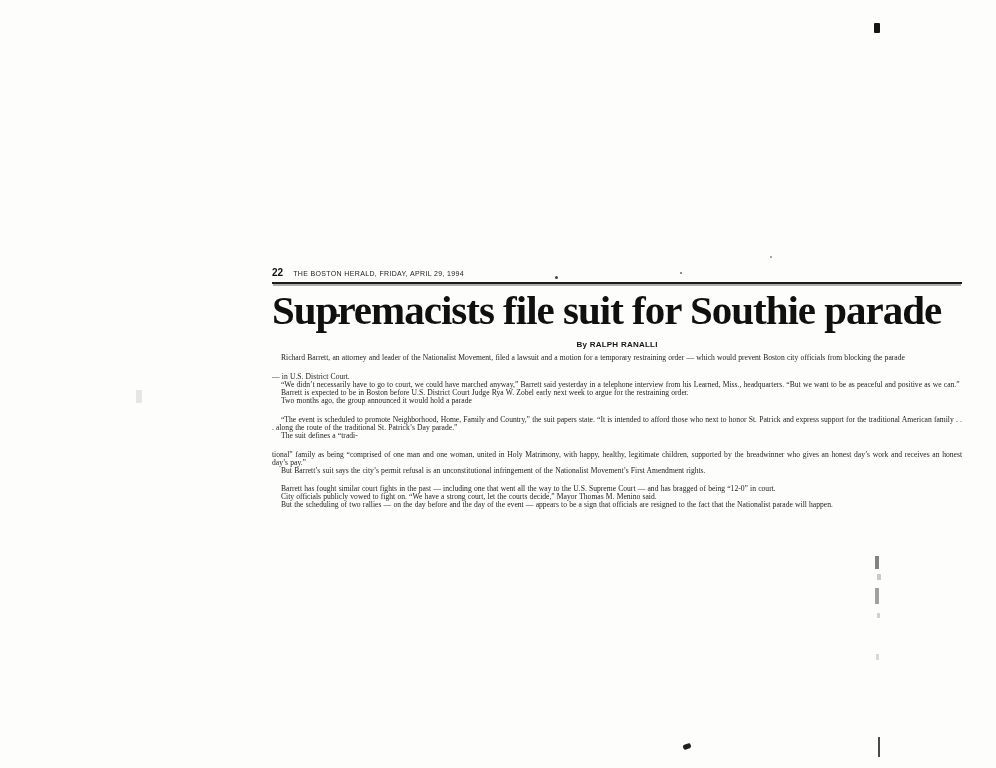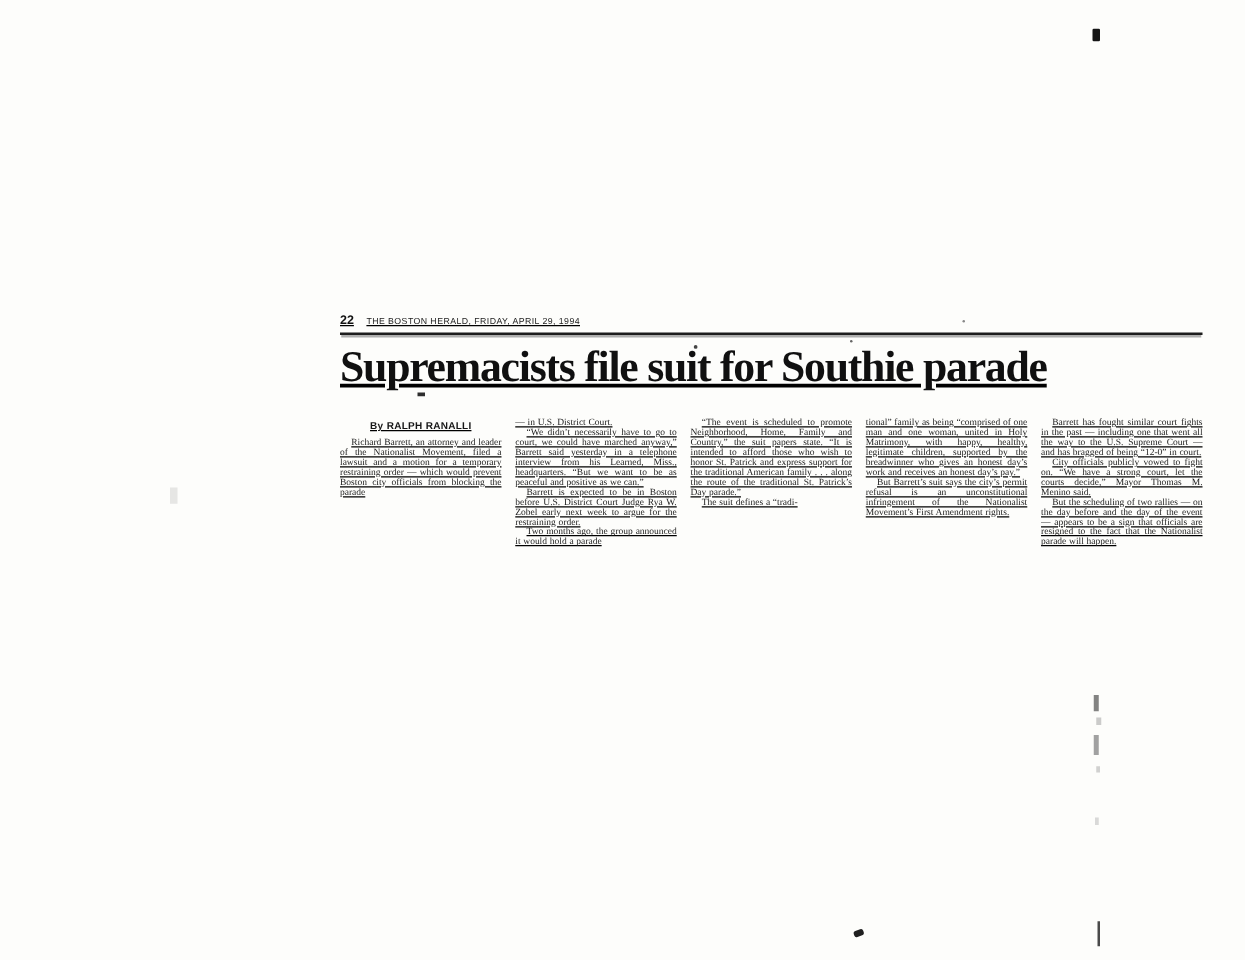--- a/index.html
+++ b/index.html
@@ -8,23 +8,22 @@
   .page {
     position:relative;
     width:996px; height:768px;
     background:#fdfdfb;
     overflow:hidden;
     font-family:"Liberation Serif", serif;
   }
 
   .article {
     position:absolute;
-    left:272px; top:252px;
+    left:272px; top:268px;
     width:690px;
-    text-decoration:underline;
   }
 
   .masthead {
     display:flex;
     align-items:flex-end;
     gap:10px;
     border-bottom:2px solid #1d1d1d;
     box-shadow:0 3px 0 -1px rgba(110,110,110,.55);
     padding-bottom:4px;
   }
@@ -40,31 +39,32 @@
     font-size:7px;
     line-height:9px;
     letter-spacing:.35px;
     color:#222;
   }
 
   .headline {
     margin:8px 0 0 0;
     font-family:"Liberation Serif", serif;
     font-weight:bold;
-    font-size:35px;
+    font-size:41px;
     line-height:36px;
     letter-spacing:-1px;
     white-space:nowrap;
     color:#101010;
   }
 
   .cols {
     display:flex;
     gap:11px;
-    margin-top:22px;
+    margin-top:10px;
+    flex-direction:column;
   }
   .col {
     flex:1 1 0;
     min-width:0;
     font-size:7.6px;
     line-height:7.95px;
     text-align:justify;
     color:#1c1c1c;
     word-spacing:.3px;
   }
@@ -131,21 +131,21 @@
         <div class="byline">By RALPH RANALLI</div>
           <p>Richard Barrett, an attorney and leader of the Nationalist Movement, filed a lawsuit and a motion for a temporary restraining order — which would prevent Boston city officials from blocking the parade</p>
         </div>
       <div class="col">
           <p class="no-indent">— in U.S. District Court.</p>
           <p>“We didn’t necessarily have to go to court, we could have marched anyway,” Barrett said yesterday in a telephone interview from his Learned, Miss., headquarters. “But we want to be as peaceful and positive as we can.”</p>
           <p>Barrett is expected to be in Boston before U.S. District Court Judge Rya W. Zobel early next week to argue for the restraining order.</p>
           <p>Two months ago, the group announced it would hold a parade</p>
         </div>
       <div class="col">
-          <p>“The event is scheduled to promote Neighborhood, Home, Family and Country,” the suit papers state. “It is intended to afford those who wish to honor St. Patrick and express support for the traditional American family . . . along the route of the traditional St. Patrick’s Day parade.”</p>
+          <p>“The event is scheduled to promote Neighborhood, Home, Family and Country,” the suit papers state. “It is intended to afford those who next to honor St. Patrick and express support for the traditional American family . . . along the route of the traditional St. Patrick’s Day parade.”</p>
           <p>The suit defines a “tradi-</p>
         </div>
       <div class="col">
           <p class="no-indent">tional” family as being “comprised of one man and one woman, united in Holy Matrimony, with happy, healthy, legitimate children, supported by the breadwinner who gives an honest day’s work and receives an honest day’s pay.”</p>
           <p>But Barrett’s suit says the city’s permit refusal is an unconstitutional infringement of the Nationalist Movement’s First Amendment rights.</p>
         </div>
       <div class="col">
           <p>Barrett has fought similar court fights in the past — including one that went all the way to the U.S. Supreme Court — and has bragged of being “12-0” in court.</p>
           <p>City officials publicly vowed to fight on. “We have a strong court, let the courts decide,” Mayor Thomas M. Menino said.</p>
           <p>But the scheduling of two rallies — on the day before and the day of the event — appears to be a sign that officials are resigned to the fact that the Nationalist parade will happen.</p>

